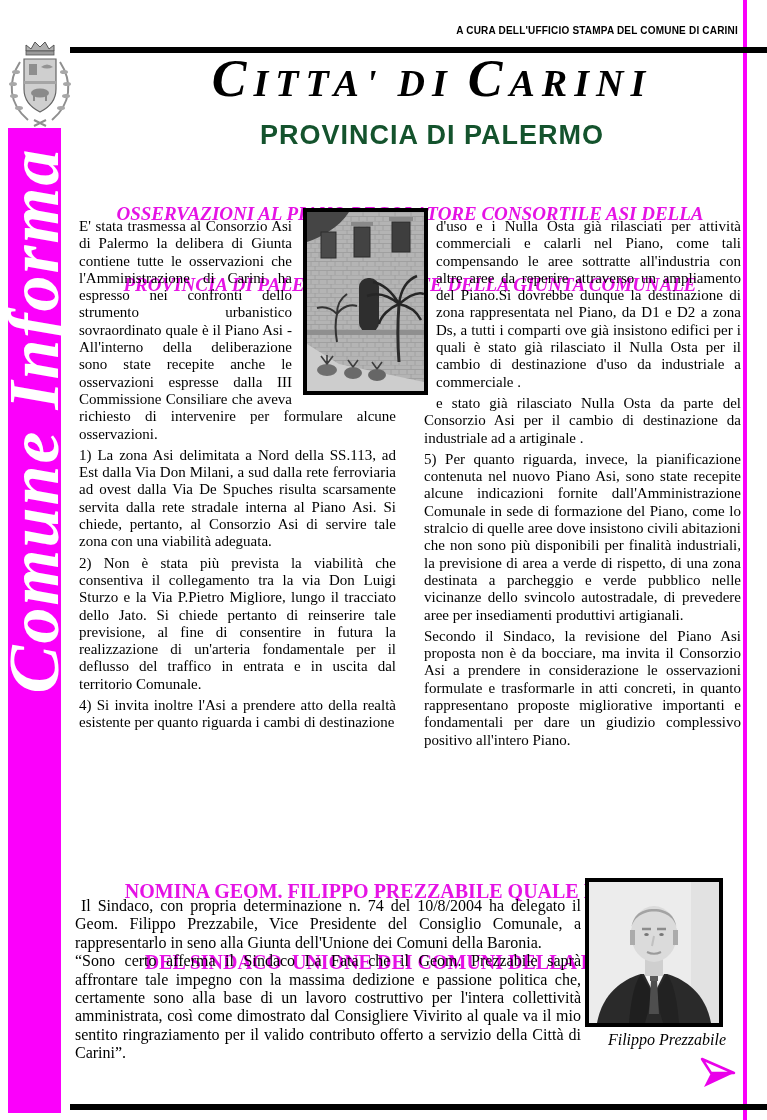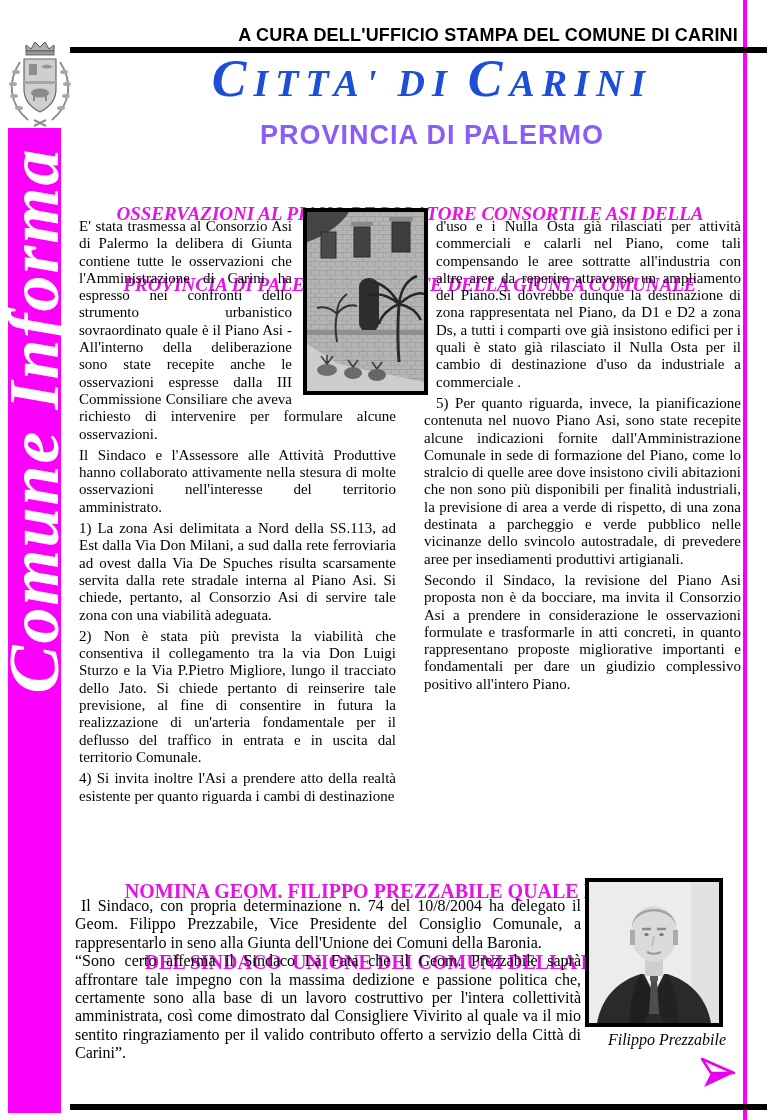--- a/index.html
+++ b/index.html
@@ -6,28 +6,28 @@
   .page{position:relative;width:767px;height:1120px;background:#ffffff;overflow:hidden;
         font-family:"Liberation Serif",serif;color:#000;}
 
   
   .right-rule{position:absolute;left:743px;top:0;width:4px;height:1120px;background:#fb00fb;}
   .top-rule{position:absolute;left:70px;top:47px;width:697px;height:6px;background:#000;}
   .bottom-rule{position:absolute;left:70px;top:1104px;width:697px;height:6px;background:#000;}
 
   
   .press-note{position:absolute;top:25px;right:29px;font-family:"Liberation Sans",sans-serif;
-              font-weight:bold;font-size:18px;letter-spacing:.2px;}
+              font-weight:bold;font-size:10px;letter-spacing:.2px;}
   .crest{position:absolute;left:8px;top:38px;width:64px;height:90px;}
   .masthead{position:absolute;left:118px;top:50px;width:628px;text-align:center;}
-  .title-line{color:#1d4ed8;font-style:italic;font-weight:bold;letter-spacing:7px;line-height:58px;}
+  .title-line{color:#000000;font-style:italic;font-weight:bold;letter-spacing:7px;line-height:58px;}
   .cap{font-size:52px;} .sc{font-size:38px;}
   .wgap{display:inline-block;width:14px;}
   .subtitle{margin-top:0;font-family:"Liberation Sans",sans-serif;font-weight:bold;
-            font-size:27px;letter-spacing:1px;color:#8b5cf6;}
+            font-size:27px;letter-spacing:1px;color:#14532d;}
 
   
   .side-bar{position:absolute;left:8px;top:128px;width:53px;height:985px;background:#fb00fb;}
   .side-label-wrap{position:absolute;left:8px;top:128px;width:53px;height:585px;
                    display:flex;align-items:center;justify-content:center;}
   .side-label{transform:rotate(-90deg);white-space:nowrap;color:#fff;
               font-family:"Liberation Serif",serif;font-style:italic;font-weight:600;
               font-size:72px;letter-spacing:2px;}
 
   
@@ -100,27 +100,27 @@
   </div>
 
   <div class="a1-heading">
     <div>OSSERVAZIONI AL PIANO REGOLATORE CONSORTILE ASI DELLA</div>
     <div>PROVINCIA DI PALERMO DA PARTE DELLA GIUNTA COMUNALE</div>
   </div>
 
   <div class="columns">
     <div class="col">
       <p><span class="cut-r"></span><span>E' stata trasmessa al Consorzio Asi di Palermo la delibera di Giunta contiene tutte le osservazioni che l'Amministrazione di Carini ha espresso nei confronti dello strumento urbanistico sovraordinato quale è il Piano Asi - All'interno della deliberazione sono state recepite anche le osservazioni espresse dalla III Commissione Consiliare che aveva richiesto di intervenire per formulare alcune osservazioni.</span></p>
-      <p>Il Sindaco e l'Assessore alle Attività Produttive hanno collaborato attivamente nella stesura di molte osservazioni nell'interesse del territorio amministrato.</p>
       <p>1) La zona Asi delimitata a Nord della SS.113, ad Est dalla Via Don Milani, a sud dalla rete ferroviaria ad ovest dalla Via De Spuches risulta scarsamente servita dalla rete stradale interna al Piano Asi. Si chiede, pertanto, al Consorzio Asi di servire tale zona con una viabilità adeguata.</p>
       <p>2) Non è stata più prevista la viabilità che consentiva il collegamento tra la via Don Luigi Sturzo e la Via P.Pietro Migliore, lungo il tracciato dello Jato. Si chiede pertanto di reinserire tale previsione, al fine di consentire in futura la realizzazione di un'arteria fondamentale per il deflusso del traffico in entrata e in uscita dal territorio Comunale.</p>
       <p>4) Si invita inoltre l'Asi a prendere atto della realtà esistente per quanto riguarda i cambi di destinazione</p>
     </div>
     <div class="col">
       <p><span class="cut-l"></span><span>d'uso e i Nulla Osta già rilasciati per attività commerciali e calarli nel Piano, come tali compensando le aree sottratte all'industria con altre aree da reperire attraverso un ampliamento del Piano.Si dovrebbe dunque la destinazione di zona rappresentata nel Piano, da D1 e D2 a zona Ds, a tutti i comparti  ove già insistono edifici per i quali è stato già rilasciato il Nulla Osta per il cambio di destinazione d'uso da industriale a commerciale .</span></p>
+      <p>e stato già rilasciato Nulla Osta da parte del Consorzio Asi per il cambio di destinazione da industriale ad a  artiginale .</p>
       <p>5) Per quanto riguarda, invece, la pianificazione contenuta nel nuovo Piano Asi, sono state recepite alcune indicazioni fornite dall'Amministrazione Comunale in sede di formazione del Piano, come lo stralcio di quelle aree dove insistono civili abitazioni che non sono più disponibili per finalità industriali, la previsione di area a verde di rispetto, di una zona destinata a parcheggio e verde pubblico nelle vicinanze dello svincolo autostradale, di prevedere aree per insediamenti produttivi artigianali.</p>
       <p>Secondo il Sindaco, la revisione del Piano Asi proposta non è da bocciare, ma invita il Consorzio Asi a prendere in considerazione le osservazioni formulate e trasformarle in atti concreti, in quanto rappresentano proposte migliorative importanti e fondamentali per dare un giudizio complessivo positivo all'intero Piano.</p>
     </div>
   </div>
 
   <figure class="building">
     <svg width="117" height="179" viewBox="0 0 117 179">
       <defs>
         <pattern id="stone" width="16" height="9" patternUnits="userSpaceOnUse">
           <rect width="16" height="9" fill="#b4b4b4"></rect>

